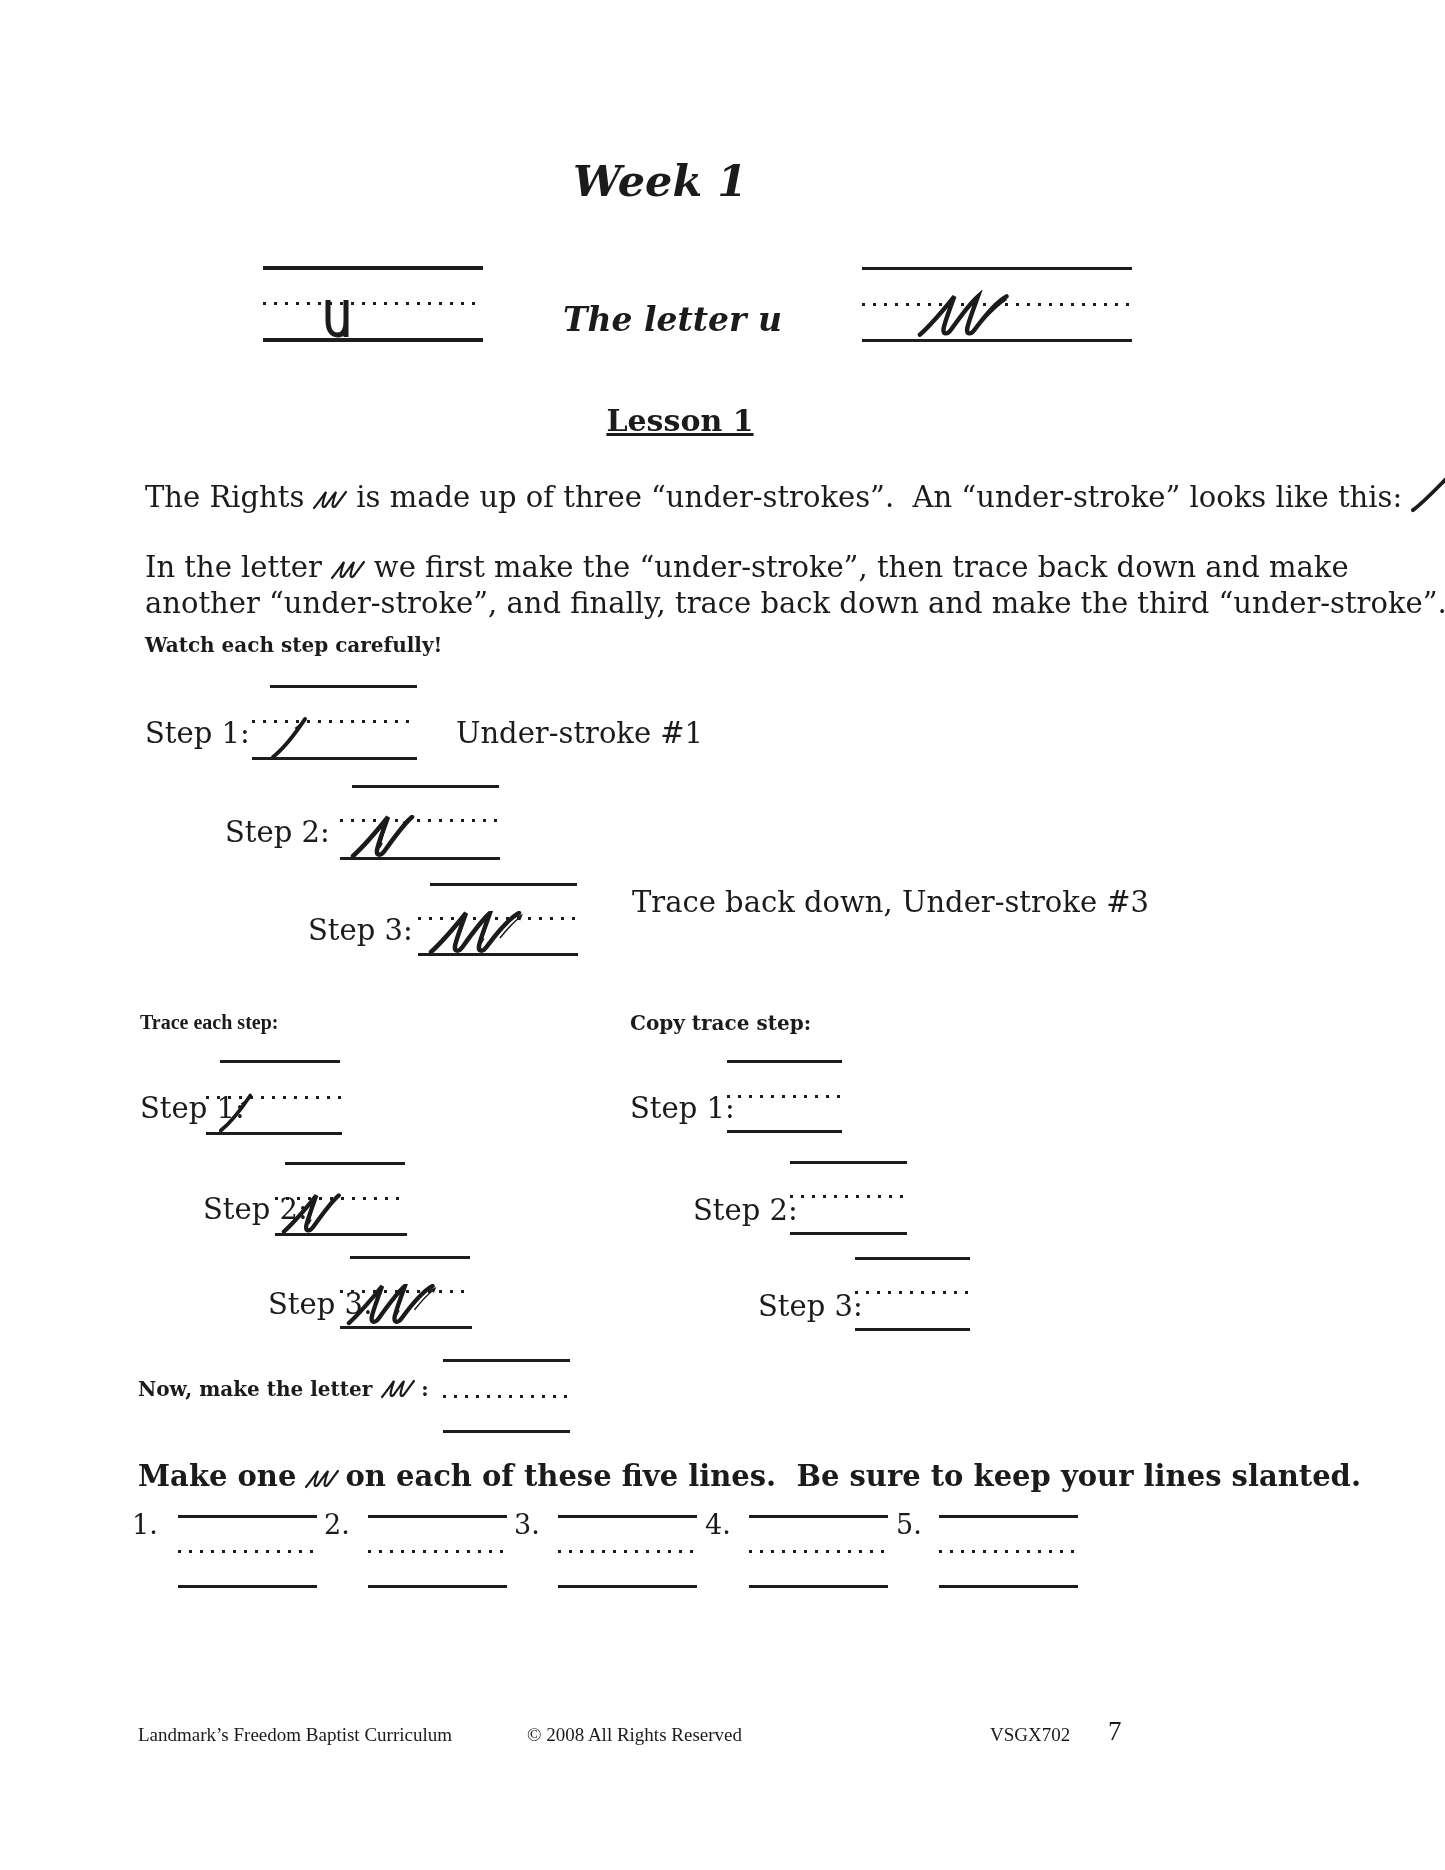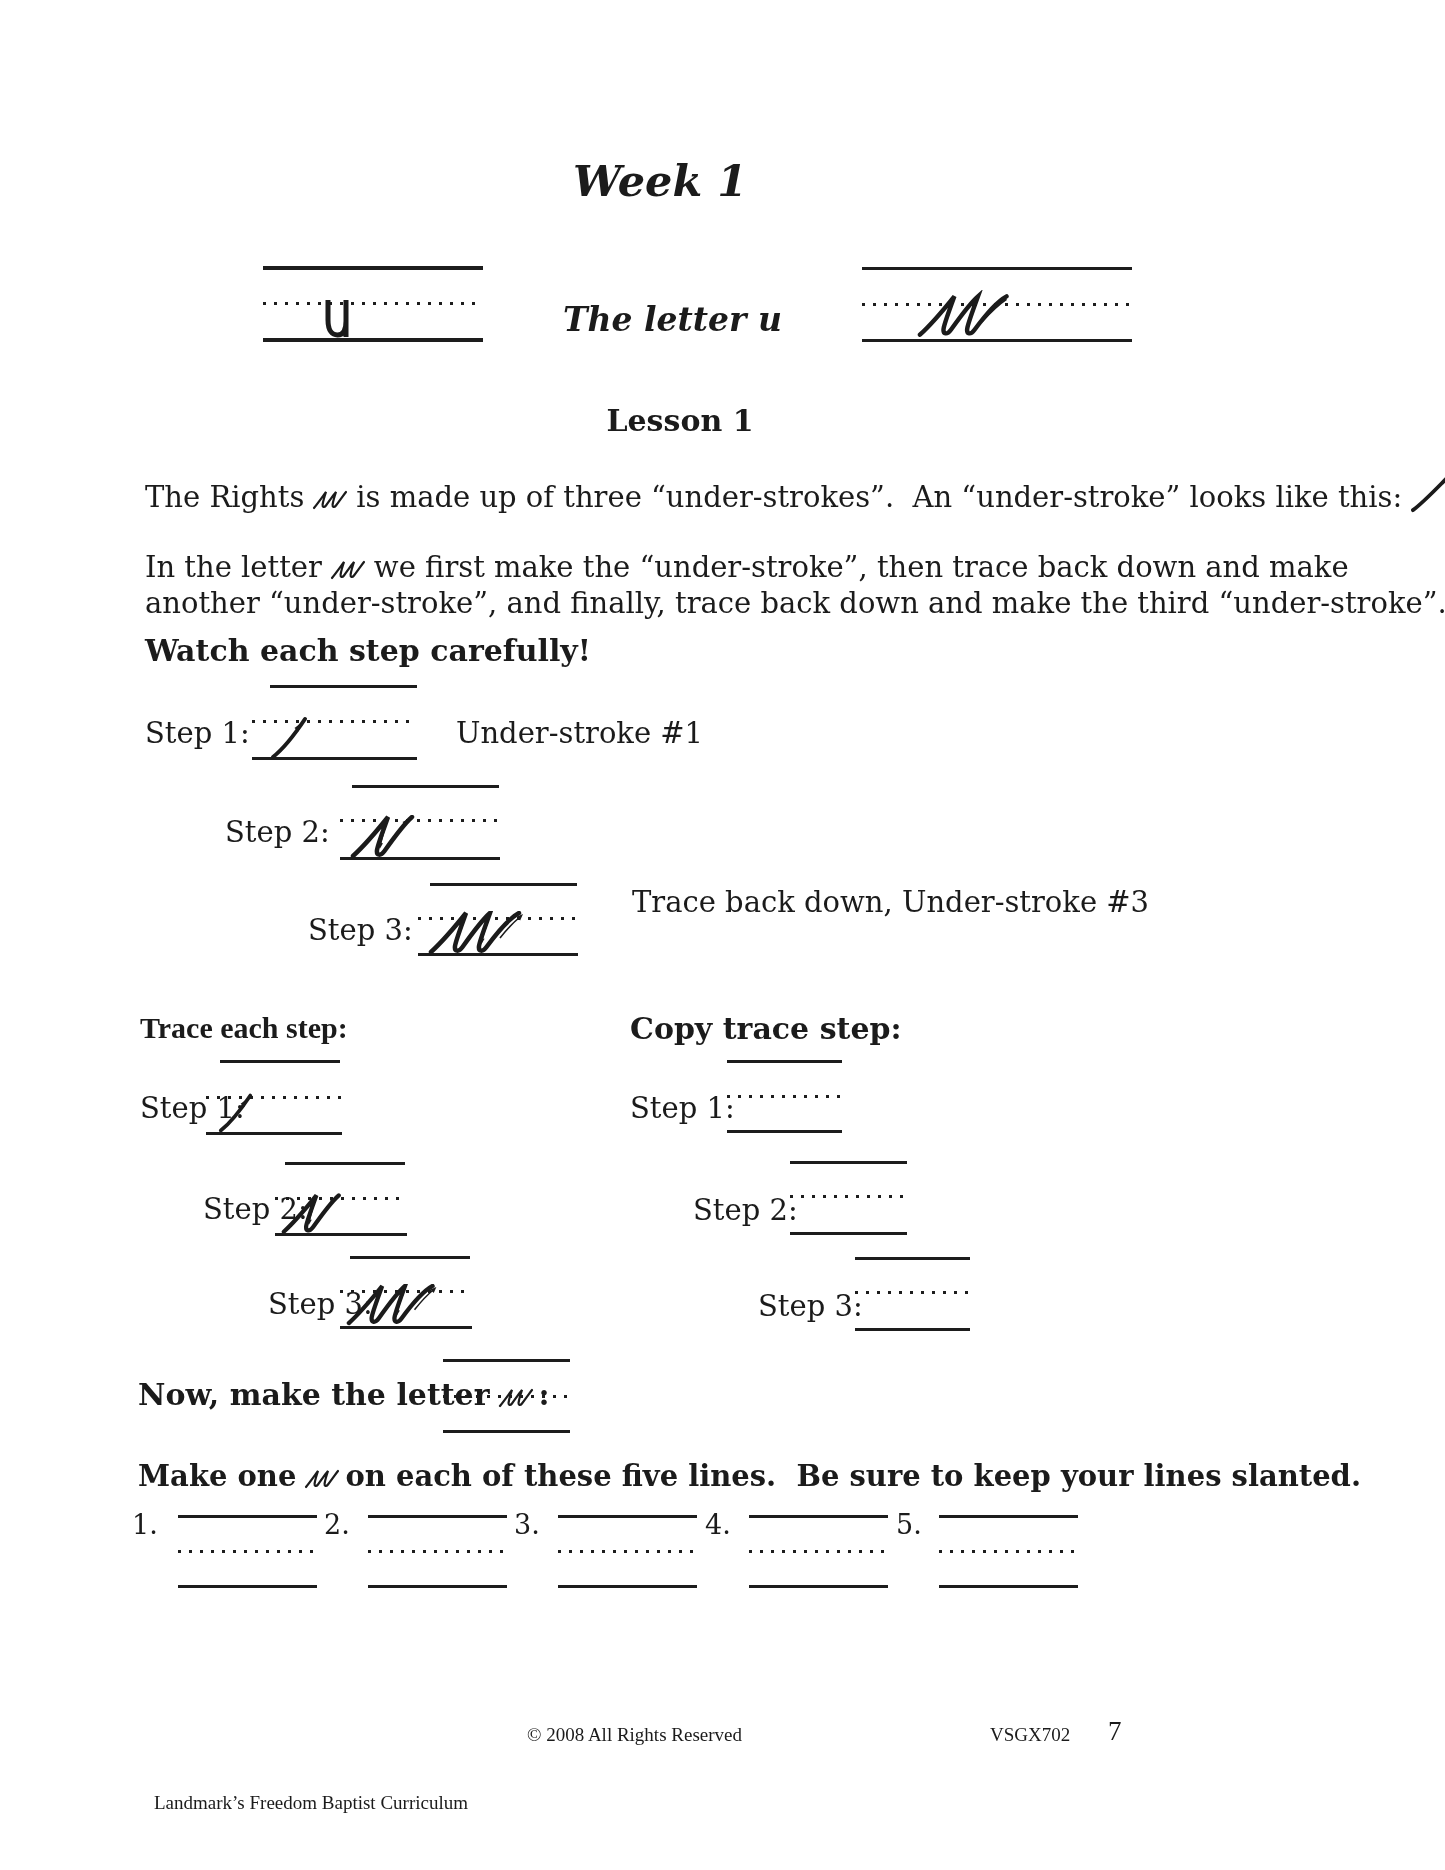--- a/index.html
+++ b/index.html
@@ -8,24 +8,24 @@
     position:relative;
     width:1445px;height:1870px;
     margin:0 auto;
     background:#ffffff;
     font-family:"DejaVu Serif", serif;
     color:#1b1b1b;
     overflow:hidden;
   }
   .abs{position:absolute;}
   .center{text-align:center;}
-  .b{font-weight:bold;}
+  .b{font-weight:bold;text-decoration:underline;}
   .bi{font-weight:bold;font-style:italic;}
   .t29{font-size:29px;line-height:1.15;white-space:nowrap;}
-  .t30b{font-size:30px;font-weight:bold;white-space:nowrap;}
+  .t30b{font-size:20px;font-weight:bold;white-space:nowrap;}
   .sline{position:absolute;height:3px;background:#1d1d1d;}
   .dline{
     position:absolute;height:3px;
     background-image:repeating-linear-gradient(to right,#1d1d1d 0 3px,transparent 3px 11px);
   }
   .lineset{position:absolute;}
   .glyph-svg{position:absolute;}
   .inline-u{display:inline-block;vertical-align:-3px;margin:0 8px;}
   .inline-u-tight{display:inline-block;vertical-align:-3px;margin:0 5px 0 8px;}
   .inline-slash{display:inline-block;vertical-align:-6px;margin-left:8px;}
@@ -247,18 +247,18 @@
     <div class="sline" style="left:0;top:73px;width:139px;"></div>
   </div>
 
   <div class="abs t29" style="left:896px;top:1509px;font-size:27px;">5.</div>
   <div class="lineset" style="left:939px;top:1512px;width:139px;height:78px;">
     <div class="sline" style="left:0;top:3px;width:139px;"></div>
     <div class="dline" style="left:0;top:38px;width:139px;"></div>
     <div class="sline" style="left:0;top:73px;width:139px;"></div>
   </div>
 
-  <div class="abs footer-text" style="left:138px;top:1792px;margin-left:16px;">Landmark’s Freedom Baptist Curriculum</div>
+  <div class="abs footer-text" style="left:138px;top:1724px;">Landmark’s Freedom Baptist Curriculum</div>
   <div class="abs footer-text" style="left:527px;top:1724px;">© 2008 All Rights Reserved</div>
   <div class="abs footer-text" style="left:990px;top:1724px;">VSGX702</div>
   <div class="abs pagenum" style="left:1108px;top:1716px;">7</div>
 
 </div>
 
 </body></html>

